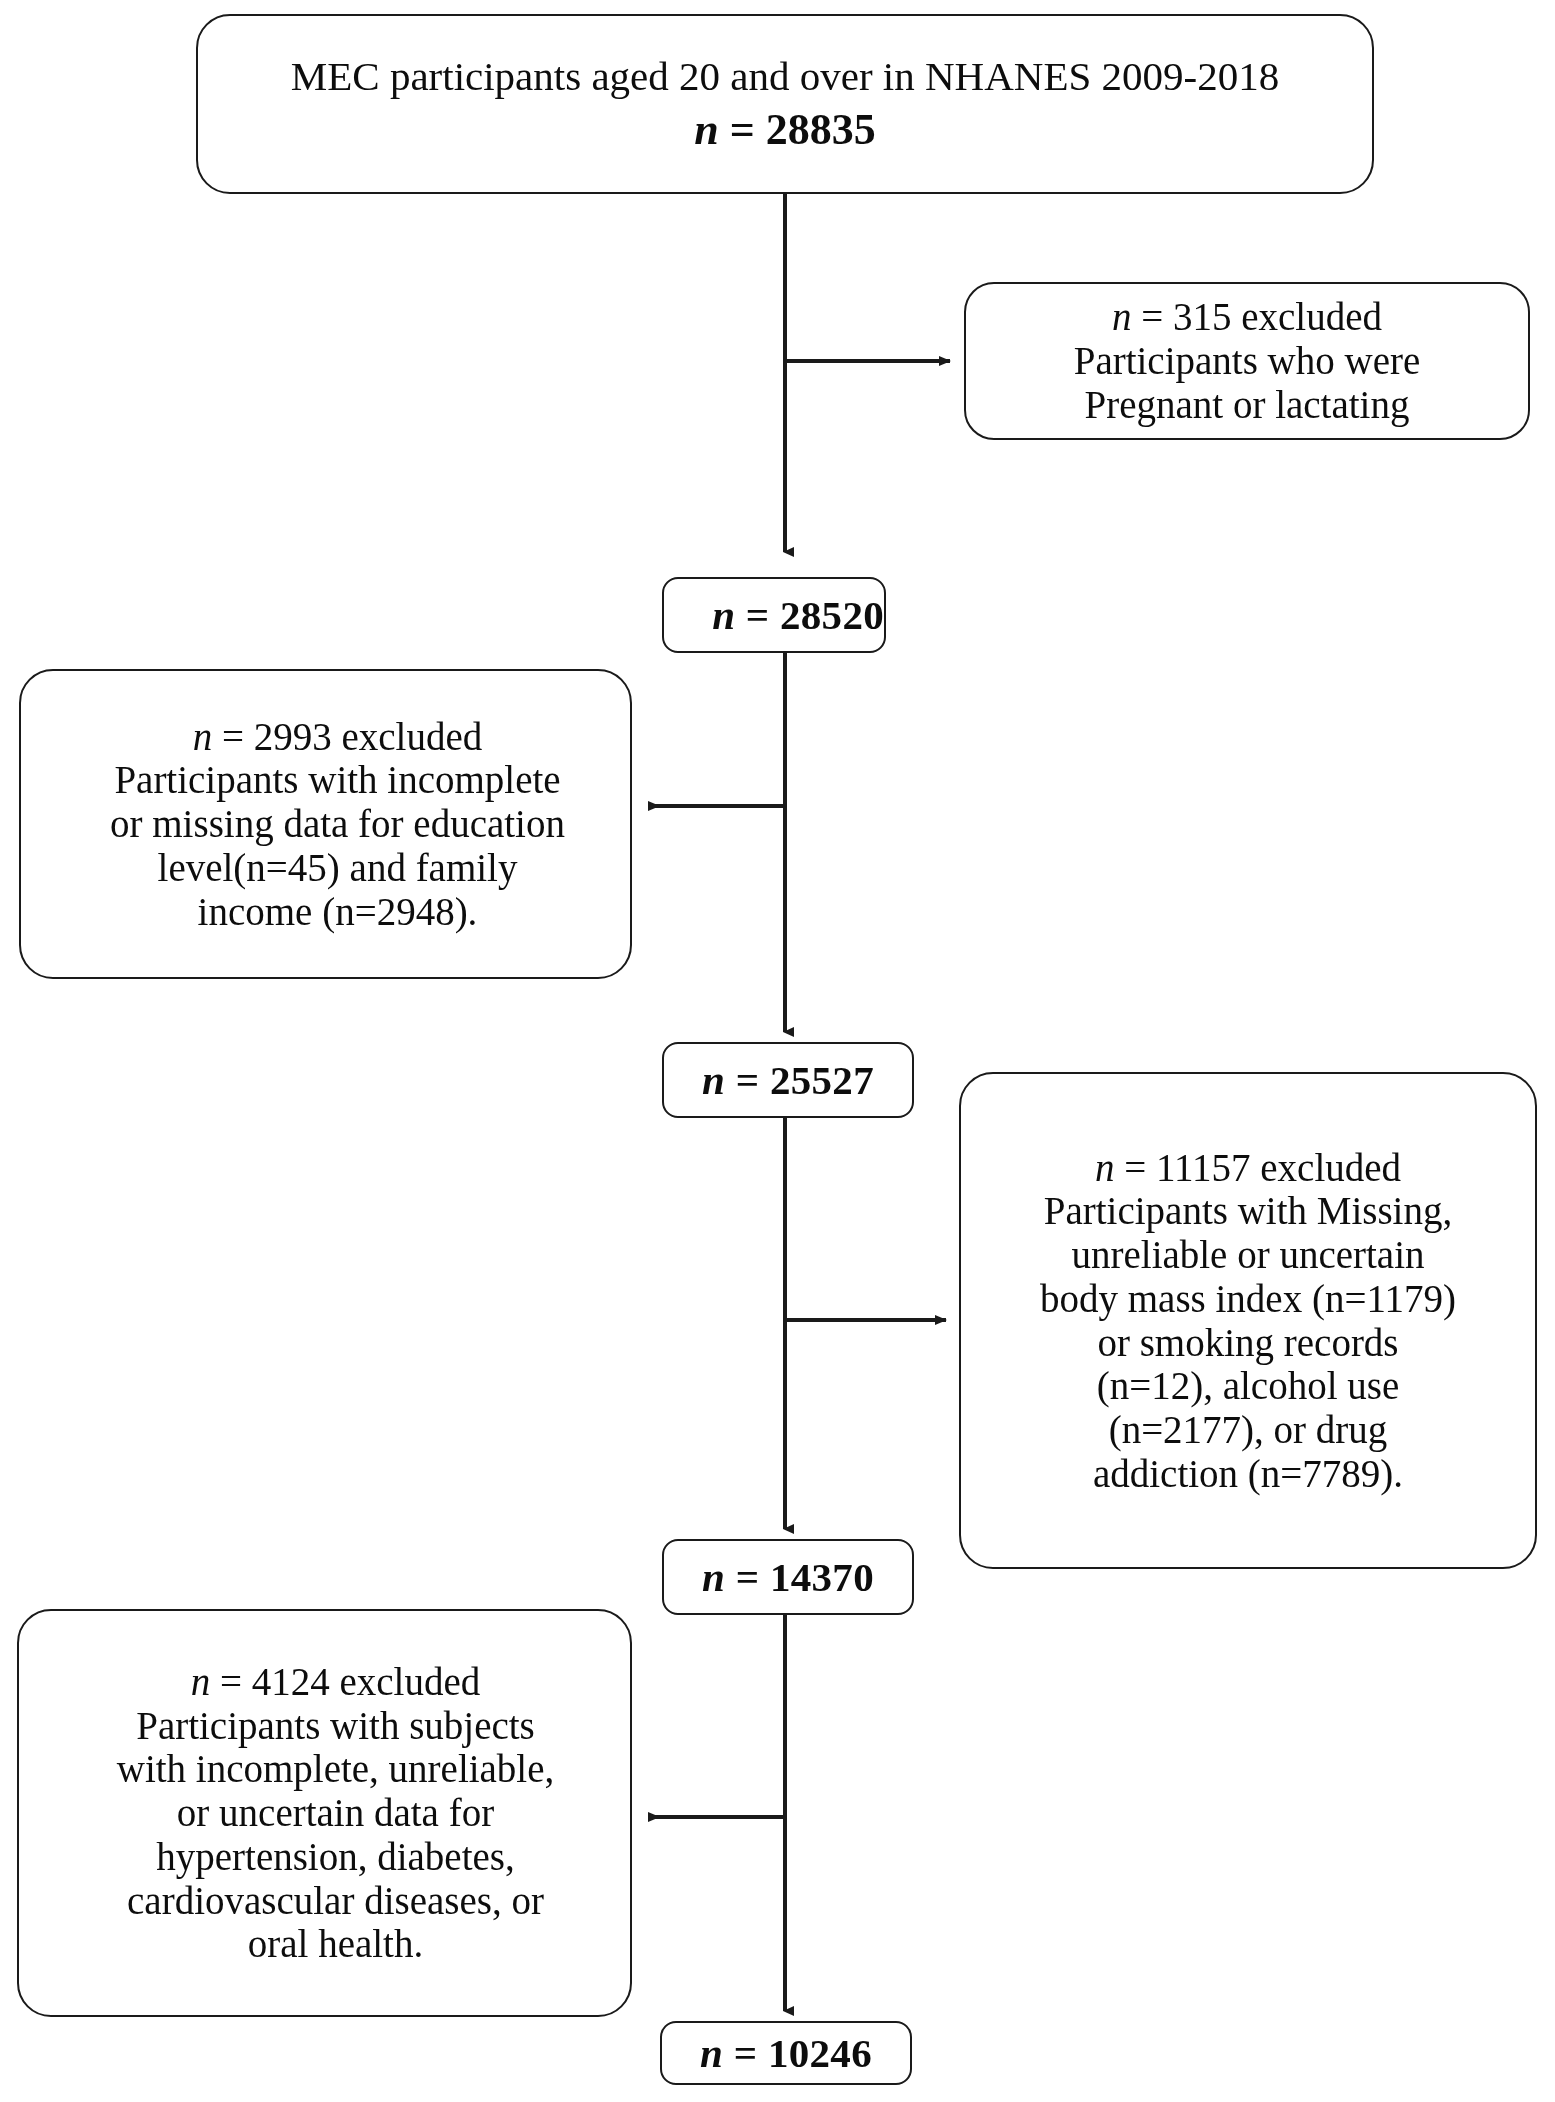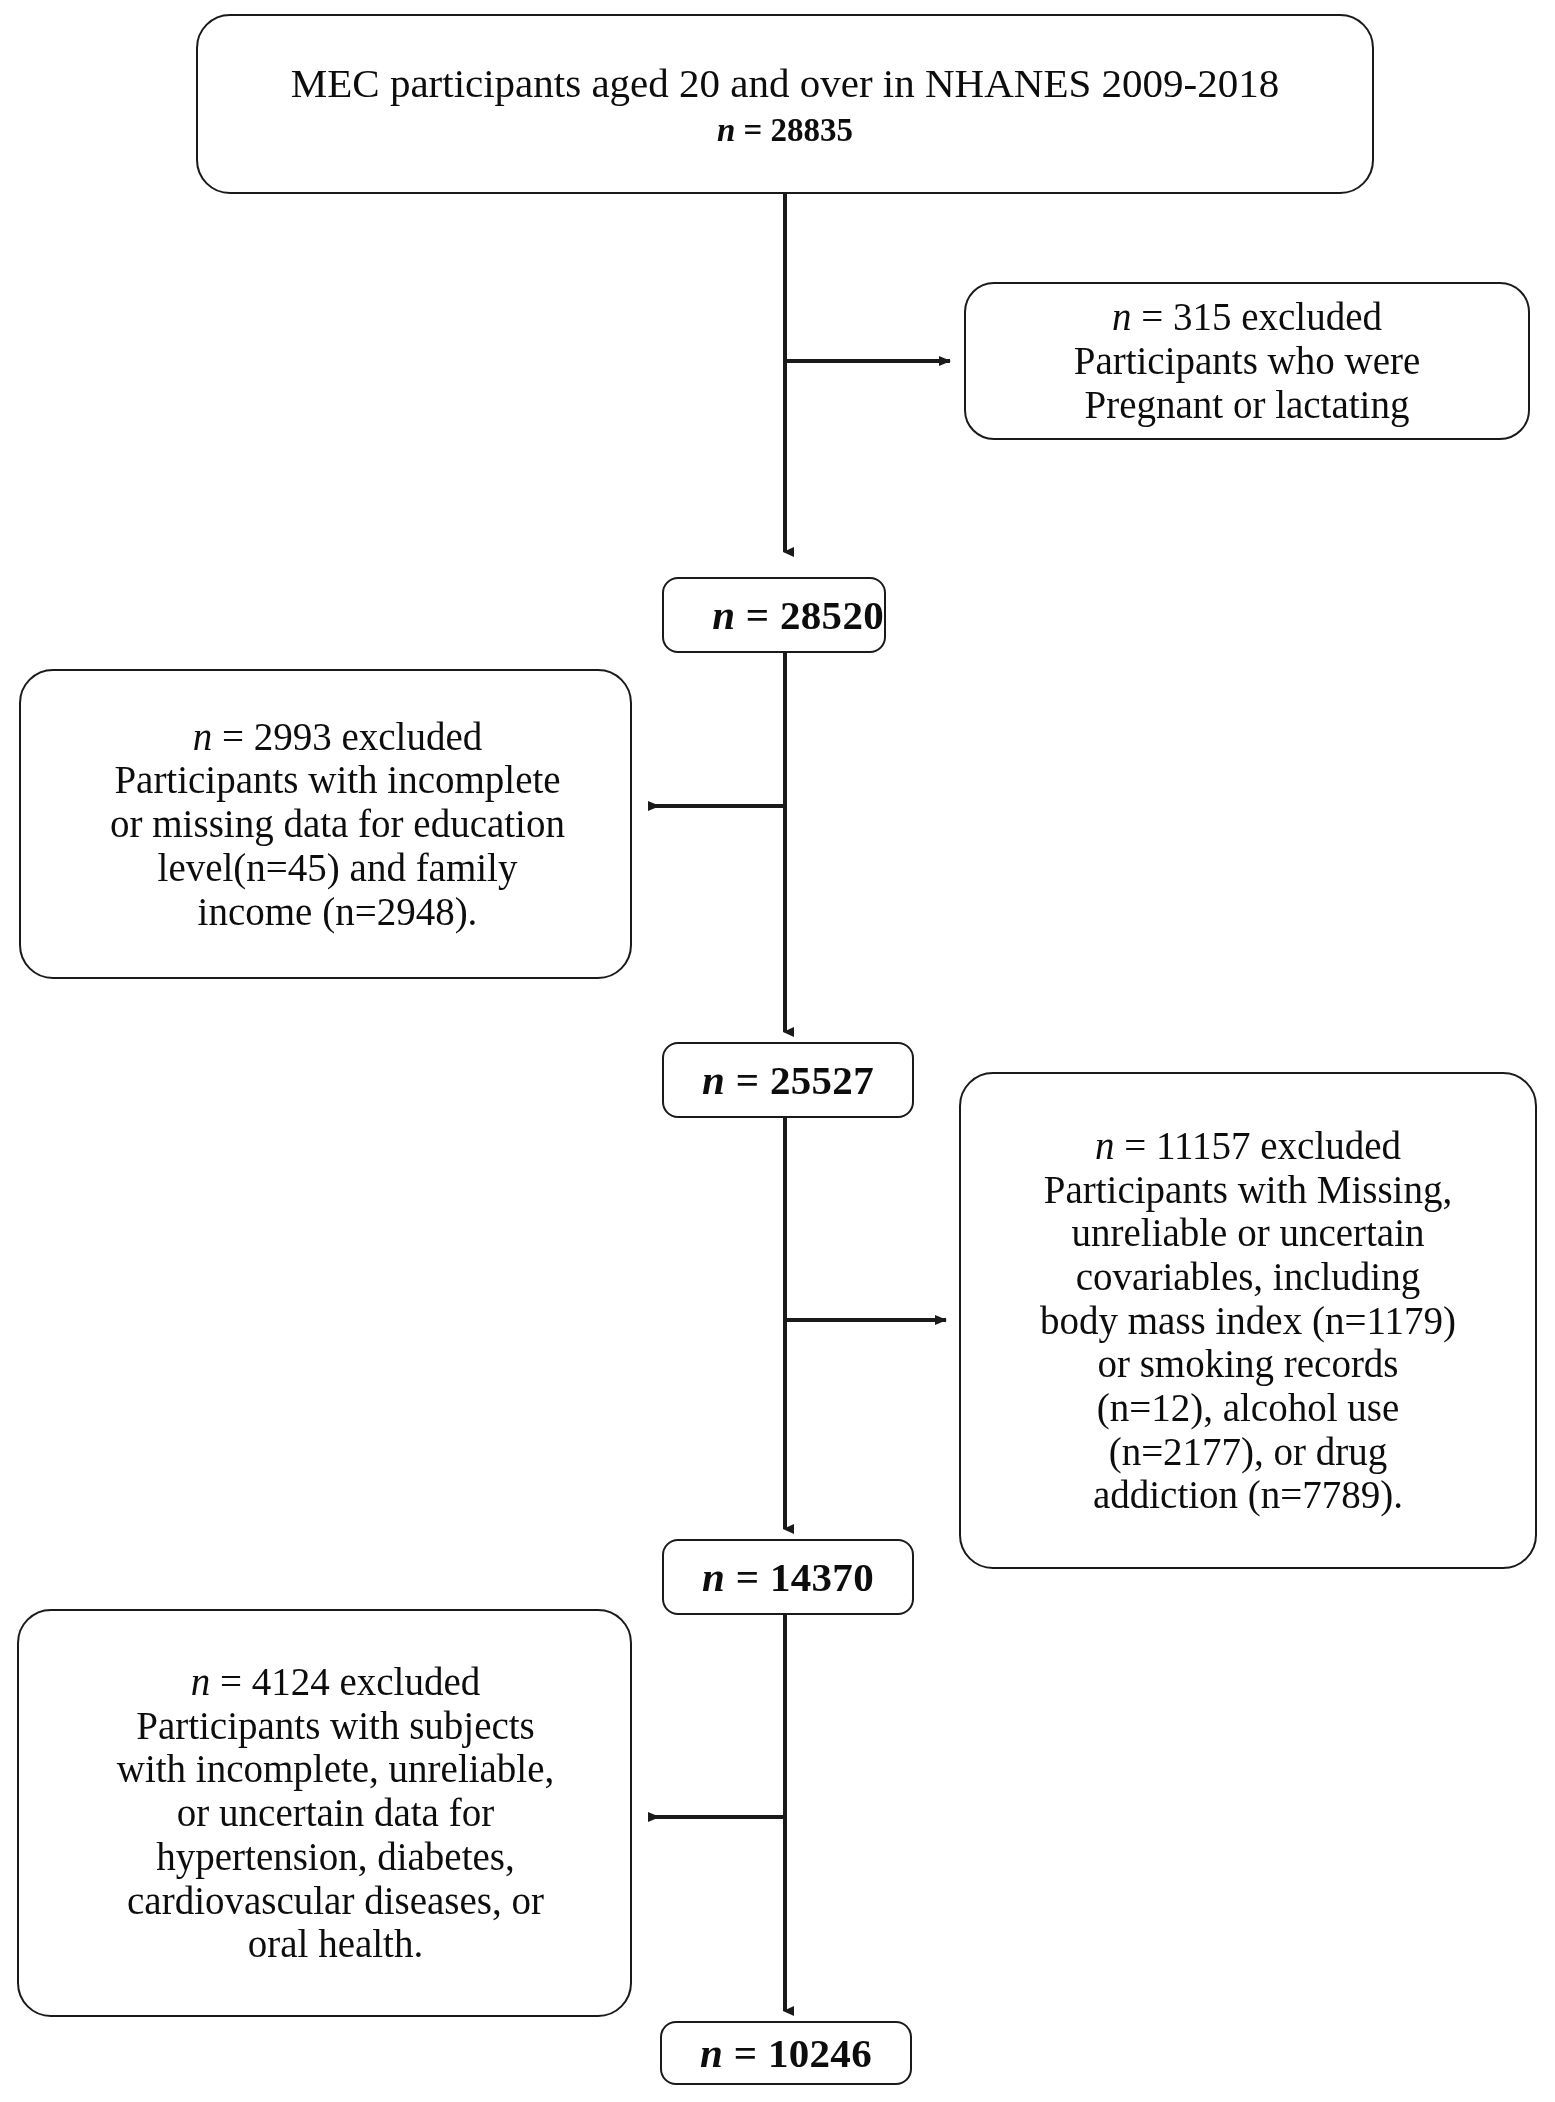--- a/index.html
+++ b/index.html
@@ -48,21 +48,21 @@
 
   .count-node {
     font-size: 41px;
     font-weight: bold;
     letter-spacing: 0.3px;
   }
   .count-node .line { line-height: 1.0; }
 
   .title-node { font-size: 41px; }
   .title-node .line { line-height: 1.28; }
-  .title-node .line.bold { font-weight: bold; font-size: 33px; }
+  .title-node .line.bold { font-weight: bold; font-size: 44px; }
 
   .excl-node { font-size: 39px; }
   .excl-node .line { line-height: 1.12; }
 
   .ital { font-style: italic; }
 
   
   #node-total      { left: 196px;  top: 14px;   width: 1178px; height: 180px; }
   #node-excl-preg  { left: 964px;  top: 282px;  width: 566px;  height: 158px; }
   #node-n28520     { left: 662px;  top: 577px;  width: 224px;  height: 76px; align-items: flex-end;  }
@@ -135,21 +135,20 @@
   </div>
 
   <div class="node rnd-sm count-node" id="node-n25527">
     <span class="line"><i class="ital">n</i><span> = 25527</span></span>
   </div>
 
   <div class="node rnd-lg excl-node" id="node-excl-cov">
     <span class="line"><i class="ital">n</i><span> = 11157  excluded</span></span>
     <span class="line">Participants with Missing,</span>
     <span class="line">unreliable or uncertain</span>
-    <span class="line">covariables, including</span>
     <span class="line">body mass index (n=1179)</span>
     <span class="line">or smoking records</span>
     <span class="line">(n=12), alcohol use</span>
     <span class="line">(n=2177), or drug</span>
     <span class="line">addiction (n=7789).</span>
   </div>
 
   <div class="node rnd-sm count-node" id="node-n14370">
     <span class="line"><i class="ital">n</i><span> = 14370</span></span>
   </div>

